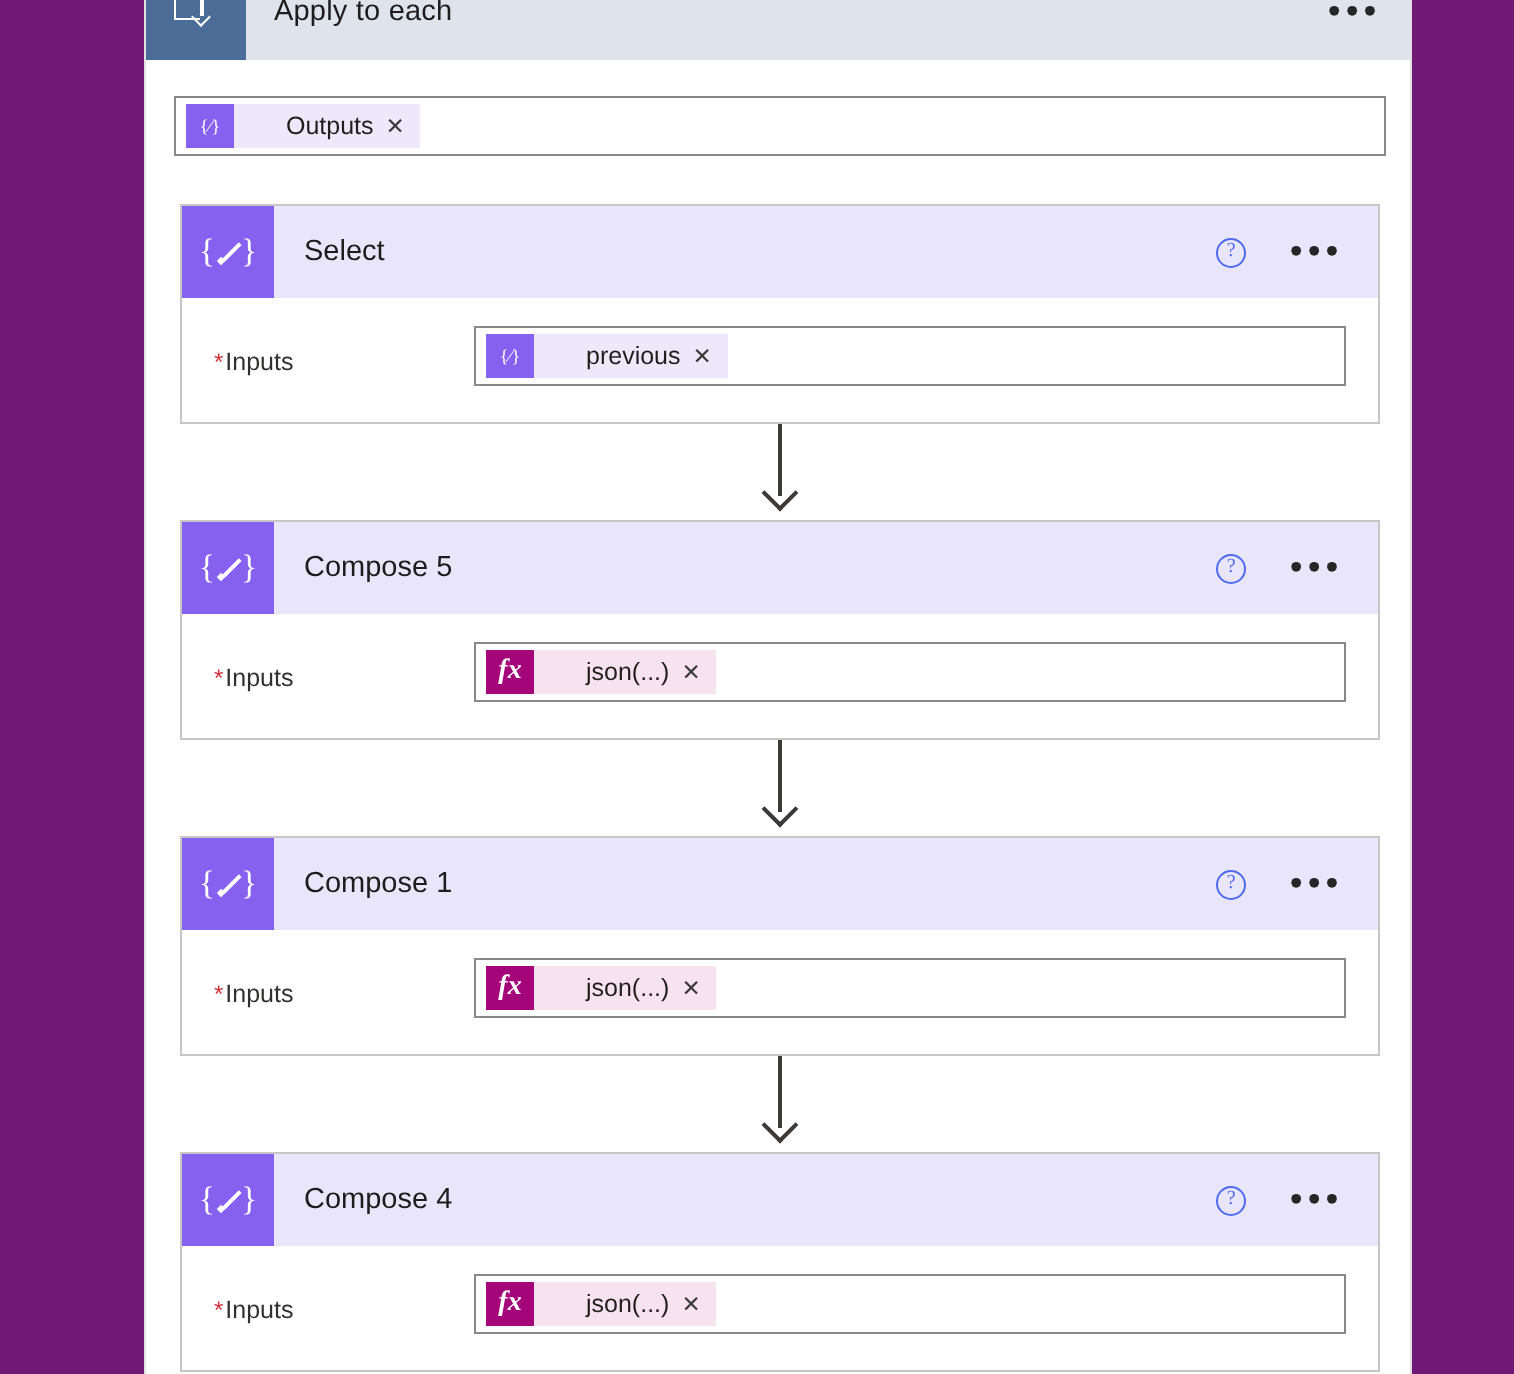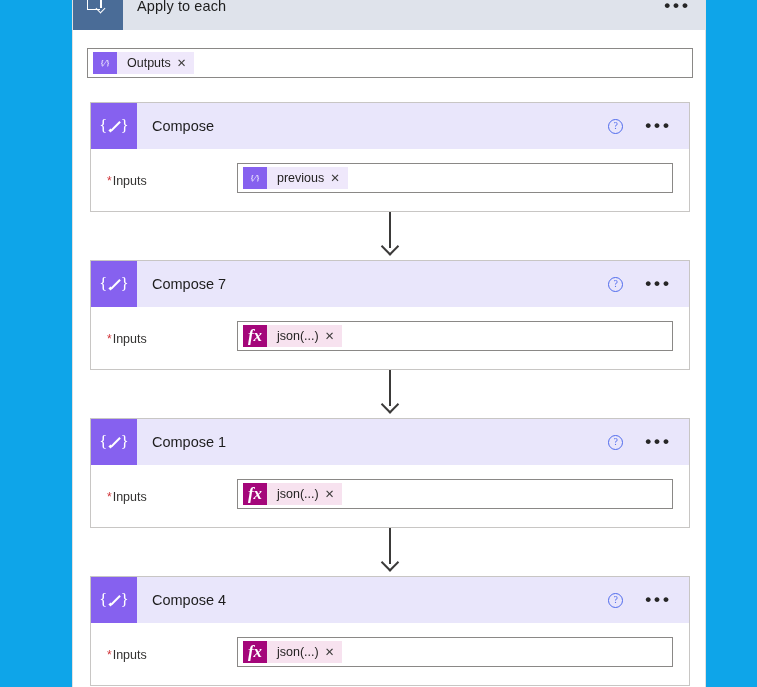--- a/index.html
+++ b/index.html
@@ -8,21 +8,21 @@
     width: 757px; height: 687px;
     overflow: hidden;
     background: #f5f5f5;
     font-family: "Liberation Sans", sans-serif;
   }
 
   #root {
     position: relative;
     width: 757px;
     height: 687px;
-    background: #0ea5e9;
+    background: #701a75;
   }
 
   
   .designer-panel {
     position: absolute;
     left: 72px;
     top: 0;
     width: 634px;
     height: 687px;
     background: #ffffff;
@@ -117,25 +117,25 @@
     display: flex;
     align-items: center;
     justify-content: center;
     font-size: 10px;
     font-family: "Liberation Serif", serif;
     flex: 0 0 auto;
   }
   .token-icon.fx {
     background: #a4067a;
     font-style: italic;
-    font-size: 17px;
+    font-size: 14px;
     font-weight: bold;
   }
   .token-label {
-    padding: 0 6px 0 10px;
+    padding: 0 6px 0 26px;
     white-space: nowrap;
   }
   .token-x {
     padding-right: 8px;
     font-size: 11.5px;
     color: #3b3a39;
     cursor: pointer;
   }
 
   
@@ -338,21 +338,21 @@
           <div class="card-topline"></div>
           <div class="card">
             <div class="card-head">
               <div class="card-icon">
                 <span class="compose-glyph">
                   <span class="brace">{</span>
                   <span class="pencil"></span>
                   <span class="brace">}</span>
                 </span>
               </div>
-              <span class="card-title">Compose</span>
+              <span class="card-title">Select</span>
               <div class="card-actions">
                 <span class="help-icon">?</span>
                 <span class="ellipsis">•••</span>
               </div>
             </div>
             <div class="card-body">
               <div class="field-label">
                 <span class="req-star">*</span><span>Inputs</span>
               </div>
               <div class="inputs-box">
@@ -377,21 +377,21 @@
           <div class="card-topline"></div>
           <div class="card">
             <div class="card-head">
               <div class="card-icon">
                 <span class="compose-glyph">
                   <span class="brace">{</span>
                   <span class="pencil"></span>
                   <span class="brace">}</span>
                 </span>
               </div>
-              <span class="card-title">Compose 7</span>
+              <span class="card-title">Compose 5</span>
               <div class="card-actions">
                 <span class="help-icon">?</span>
                 <span class="ellipsis">•••</span>
               </div>
             </div>
             <div class="card-body">
               <div class="field-label">
                 <span class="req-star">*</span><span>Inputs</span>
               </div>
               <div class="inputs-box">

